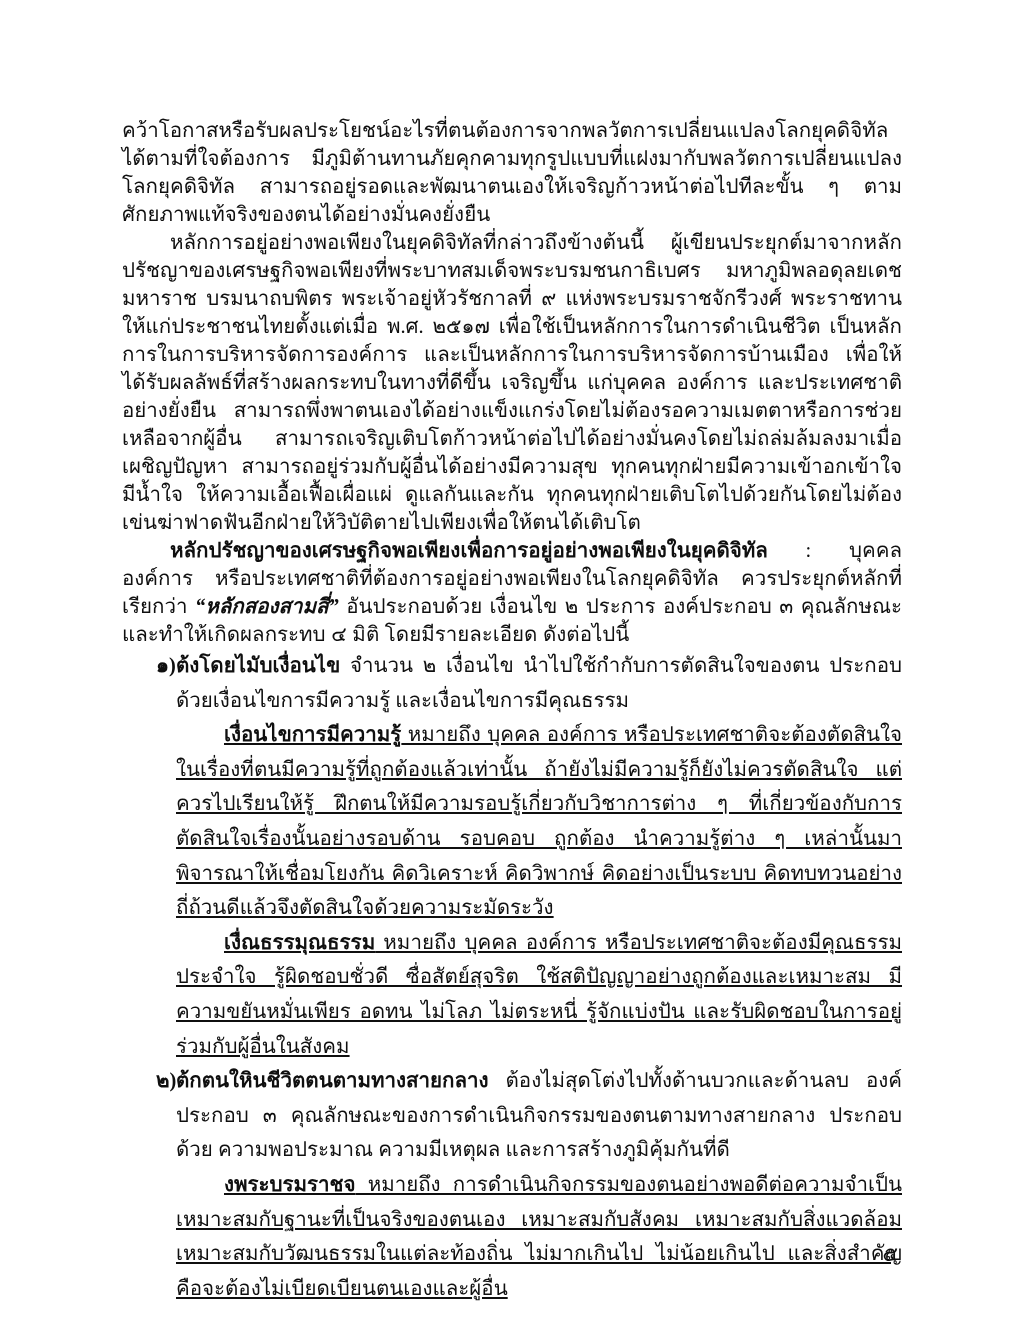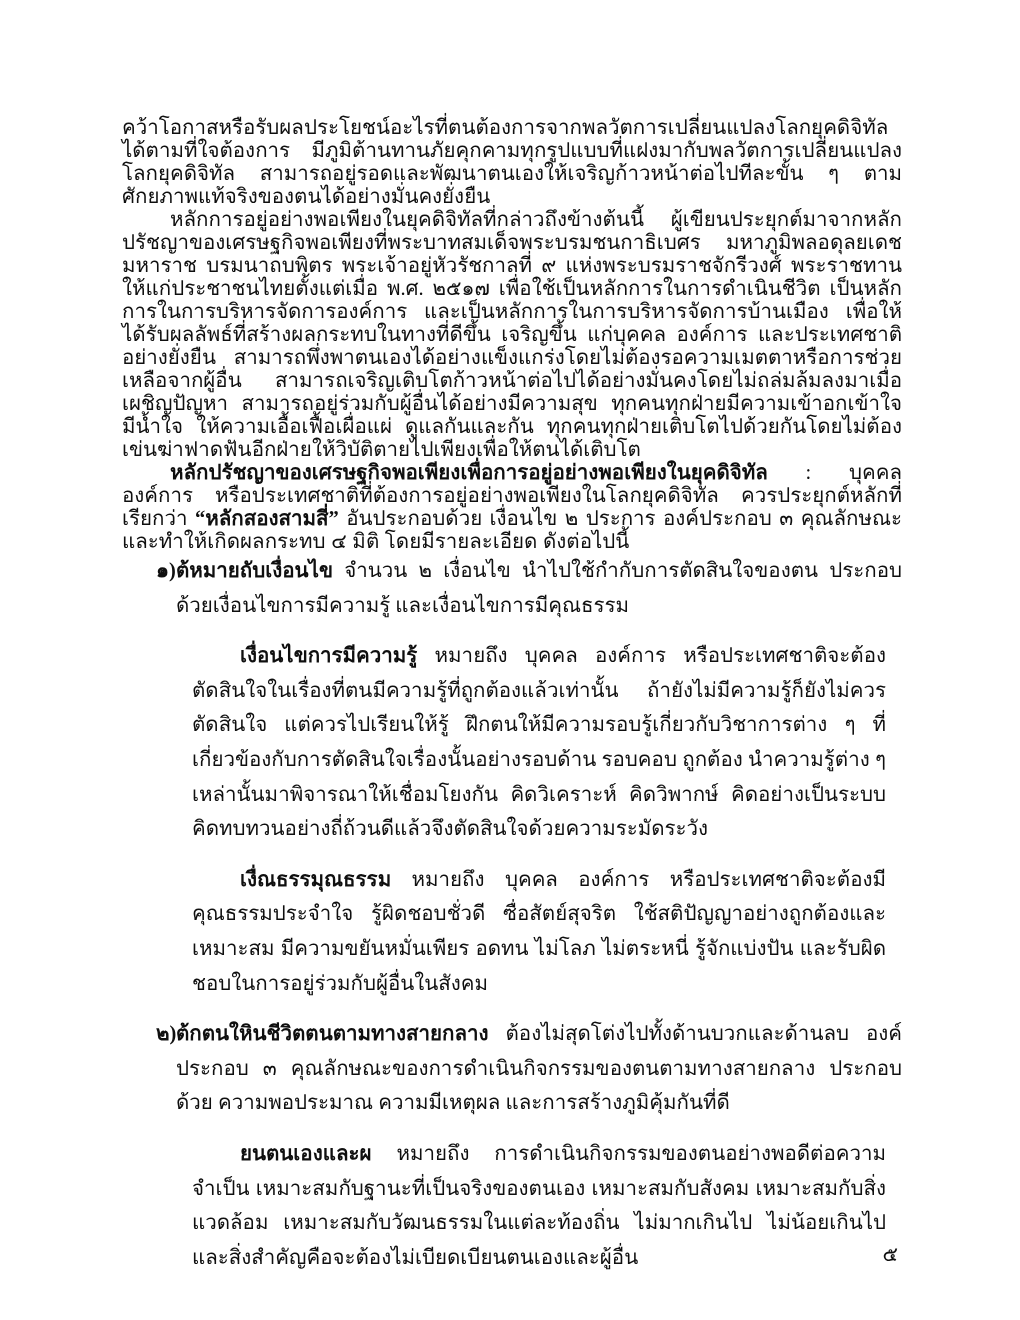--- a/index.html
+++ b/index.html
@@ -22,21 +22,21 @@
     overflow: hidden;
   }
   .content {
     position: absolute;
     left: 122px;
     top: 116px;
     width: 780px;
   }
   .para {
     font-size: 20.5px;
-    line-height: 23px;
+    line-height: 28px;
     text-align: justify;
     text-justify: inter-word;
     margin: 0;
     word-spacing: 0.5px;
     -webkit-hyphens: none;
     hyphens: none;
   }
   .para.indent {
     text-indent: 48px;
   }
@@ -58,27 +58,29 @@
   .list-body {
     flex: 1 1 auto;
     text-align: justify;
     text-justify: inter-word;
   }
   .sub-para {
     font-size: 20.5px;
     line-height: 34.6px;
     text-align: justify;
     text-justify: inter-word;
-    margin: 16px;
+    margin: 0;
     padding-left: 54px;
     text-indent: 48px;
+    text-decoration: underline;
   }
   b, .bold { font-weight: bold; }
   .bolditalic {
     font-weight: bold;
+    font-style: italic;
   }
   .page-number {
     position: absolute;
     right: 122px;
     bottom: 56px;
     font-size: 20.5px;
     line-height: 1;
     text-align: right;
   }
 </style>
@@ -90,31 +92,31 @@
   <div class="content">
 
     <p class="para">คว้าโอกาสหรือรับผลประโยชน์อะไรที่ตนต้องการจากพลวัตการเปลี่ยนแปลงโลกยุคดิจิทัลได้ตามที่ใจต้องการ มีภูมิต้านทานภัยคุกคามทุกรูปแบบที่แฝงมากับพลวัตการเปลี่ยนแปลงโลกยุคดิจิทัล สามารถอยู่รอดและพัฒนาตนเองให้เจริญก้าวหน้าต่อไปทีละขั้น ๆ ตามศักยภาพแท้จริงของตนได้อย่างมั่นคงยั่งยืน</p>
 
     <p class="para indent">หลักการอยู่อย่างพอเพียงในยุคดิจิทัลที่กล่าวถึงข้างต้นนี้ ผู้เขียนประยุกต์มาจากหลักปรัชญาของเศรษฐกิจพอเพียงที่พระบาทสมเด็จพระบรมชนกาธิเบศร มหาภูมิพลอดุลยเดชมหาราช บรมนาถบพิตร พระเจ้าอยู่หัวรัชกาลที่ ๙ แห่งพระบรมราชจักรีวงศ์ พระราชทานให้แก่ประชาชนไทยตั้งแต่เมื่อ พ.ศ. ๒๕๑๗ เพื่อใช้เป็นหลักการในการดำเนินชีวิต เป็นหลักการในการบริหารจัดการองค์การ และเป็นหลักการในการบริหารจัดการบ้านเมือง เพื่อให้ได้รับผลลัพธ์ที่สร้างผลกระทบในทางที่ดีขึ้น เจริญขึ้น แก่บุคคล องค์การ และประเทศชาติอย่างยั่งยืน สามารถพึ่งพาตนเองได้อย่างแข็งแกร่งโดยไม่ต้องรอความเมตตาหรือการช่วยเหลือจากผู้อื่น สามารถเจริญเติบโตก้าวหน้าต่อไปได้อย่างมั่นคงโดยไม่ถล่มล้มลงมาเมื่อเผชิญปัญหา สามารถอยู่ร่วมกับผู้อื่นได้อย่างมีความสุข ทุกคนทุกฝ่ายมีความเข้าอกเข้าใจ มีน้ำใจ ให้ความเอื้อเฟื้อเผื่อแผ่ ดูแลกันและกัน ทุกคนทุกฝ่ายเติบโตไปด้วยกันโดยไม่ต้องเข่นฆ่าฟาดฟันอีกฝ่ายให้วิบัติตายไปเพียงเพื่อให้ตนได้เติบโต</p>
 
     <p class="para indent"><b class="bold">หลักปรัชญาของเศรษฐกิจพอเพียงเพื่อการอยู่อย่างพอเพียงในยุคดิจิทัล</b><span> : บุคคล องค์การ หรือประเทศชาติที่ต้องการอยู่อย่างพอเพียงในโลกยุคดิจิทัล ควรประยุกต์หลักที่เรียกว่า </span><span class="bolditalic">“หลักสองสามสี่”</span><span> อันประกอบด้วย เงื่อนไข ๒ ประการ  องค์ประกอบ ๓ คุณลักษณะ   และทำให้เกิดผลกระทบ ๔ มิติ  โดยมีรายละเอียด ดังต่อไปนี้</span></p>
 
     <div class="list-row">
       <span class="list-marker">๑)</span>
-      <span class="list-body"><b class="bold">ต้หมายถับเงื่อนไข</b><span> จำนวน ๒ เงื่อนไข นำไปใช้กำกับการตัดสินใจของตน ประกอบด้วยเงื่อนไขการมีความรู้ และเงื่อนไขการมีคุณธรรม</span></span>
+      <span class="list-body"><b class="bold">ต้งโดยไมับเงื่อนไข</b><span> จำนวน ๒ เงื่อนไข นำไปใช้กำกับการตัดสินใจของตน ประกอบด้วยเงื่อนไขการมีความรู้ และเงื่อนไขการมีคุณธรรม</span></span>
     </div>
 
     <p class="sub-para"><b class="bold">เงื่อนไขการมีความรู้</b><span> หมายถึง บุคคล องค์การ หรือประเทศชาติจะต้องตัดสินใจในเรื่องที่ตนมีความรู้ที่ถูกต้องแล้วเท่านั้น  ถ้ายังไม่มีความรู้ก็ยังไม่ควรตัดสินใจ แต่ควรไปเรียนให้รู้ ฝึกตนให้มีความรอบรู้เกี่ยวกับวิชาการต่าง ๆ ที่เกี่ยวข้องกับการตัดสินใจเรื่องนั้นอย่างรอบด้าน รอบคอบ ถูกต้อง นำความรู้ต่าง ๆ เหล่านั้นมาพิจารณาให้เชื่อมโยงกัน คิดวิเคราะห์ คิดวิพากษ์ คิดอย่างเป็นระบบ คิดทบทวนอย่างถี่ถ้วนดีแล้วจึงตัดสินใจด้วยความระมัดระวัง</span></p>
 
     <p class="sub-para"><b class="bold">เงื่ณธรรมุณธรรม</b><span> หมายถึง บุคคล องค์การ หรือประเทศชาติจะต้องมีคุณธรรมประจำใจ รู้ผิดชอบชั่วดี ซื่อสัตย์สุจริต ใช้สติปัญญาอย่างถูกต้องและเหมาะสม มีความขยันหมั่นเพียร อดทน ไม่โลภ ไม่ตระหนี่ รู้จักแบ่งปัน และรับผิดชอบในการอยู่ร่วมกับผู้อื่นในสังคม</span></p>
 
     <div class="list-row">
       <span class="list-marker">๒)</span>
       <span class="list-body"><b class="bold">ต้กตนใหินชีวิตตนตามทางสายกลาง</b><span> ต้องไม่สุดโต่งไปทั้งด้านบวกและด้านลบ องค์ประกอบ ๓ คุณลักษณะของการดำเนินกิจกรรมของตนตามทางสายกลาง ประกอบด้วย ความพอประมาณ ความมีเหตุผล และการสร้างภูมิคุ้มกันที่ดี</span></span>
     </div>
 
-    <p class="sub-para"><b class="bold">ยนตนเองและผ</b><span> หมายถึง การดำเนินกิจกรรมของตนอย่างพอดีต่อความจำเป็น เหมาะสมกับฐานะที่เป็นจริงของตนเอง เหมาะสมกับสังคม เหมาะสมกับสิ่งแวดล้อม เหมาะสมกับวัฒนธรรมในแต่ละท้องถิ่น ไม่มากเกินไป ไม่น้อยเกินไป และสิ่งสำคัญคือจะต้องไม่เบียดเบียนตนเองและผู้อื่น</span></p>
+    <p class="sub-para"><b class="bold">งพระบรมราชจ</b><span> หมายถึง การดำเนินกิจกรรมของตนอย่างพอดีต่อความจำเป็น เหมาะสมกับฐานะที่เป็นจริงของตนเอง เหมาะสมกับสังคม เหมาะสมกับสิ่งแวดล้อม เหมาะสมกับวัฒนธรรมในแต่ละท้องถิ่น ไม่มากเกินไป ไม่น้อยเกินไป และสิ่งสำคัญคือจะต้องไม่เบียดเบียนตนเองและผู้อื่น</span></p>
 
   </div>
 
   <div class="page-number">๕</div>
 
 </div>
 
 </body></html>

